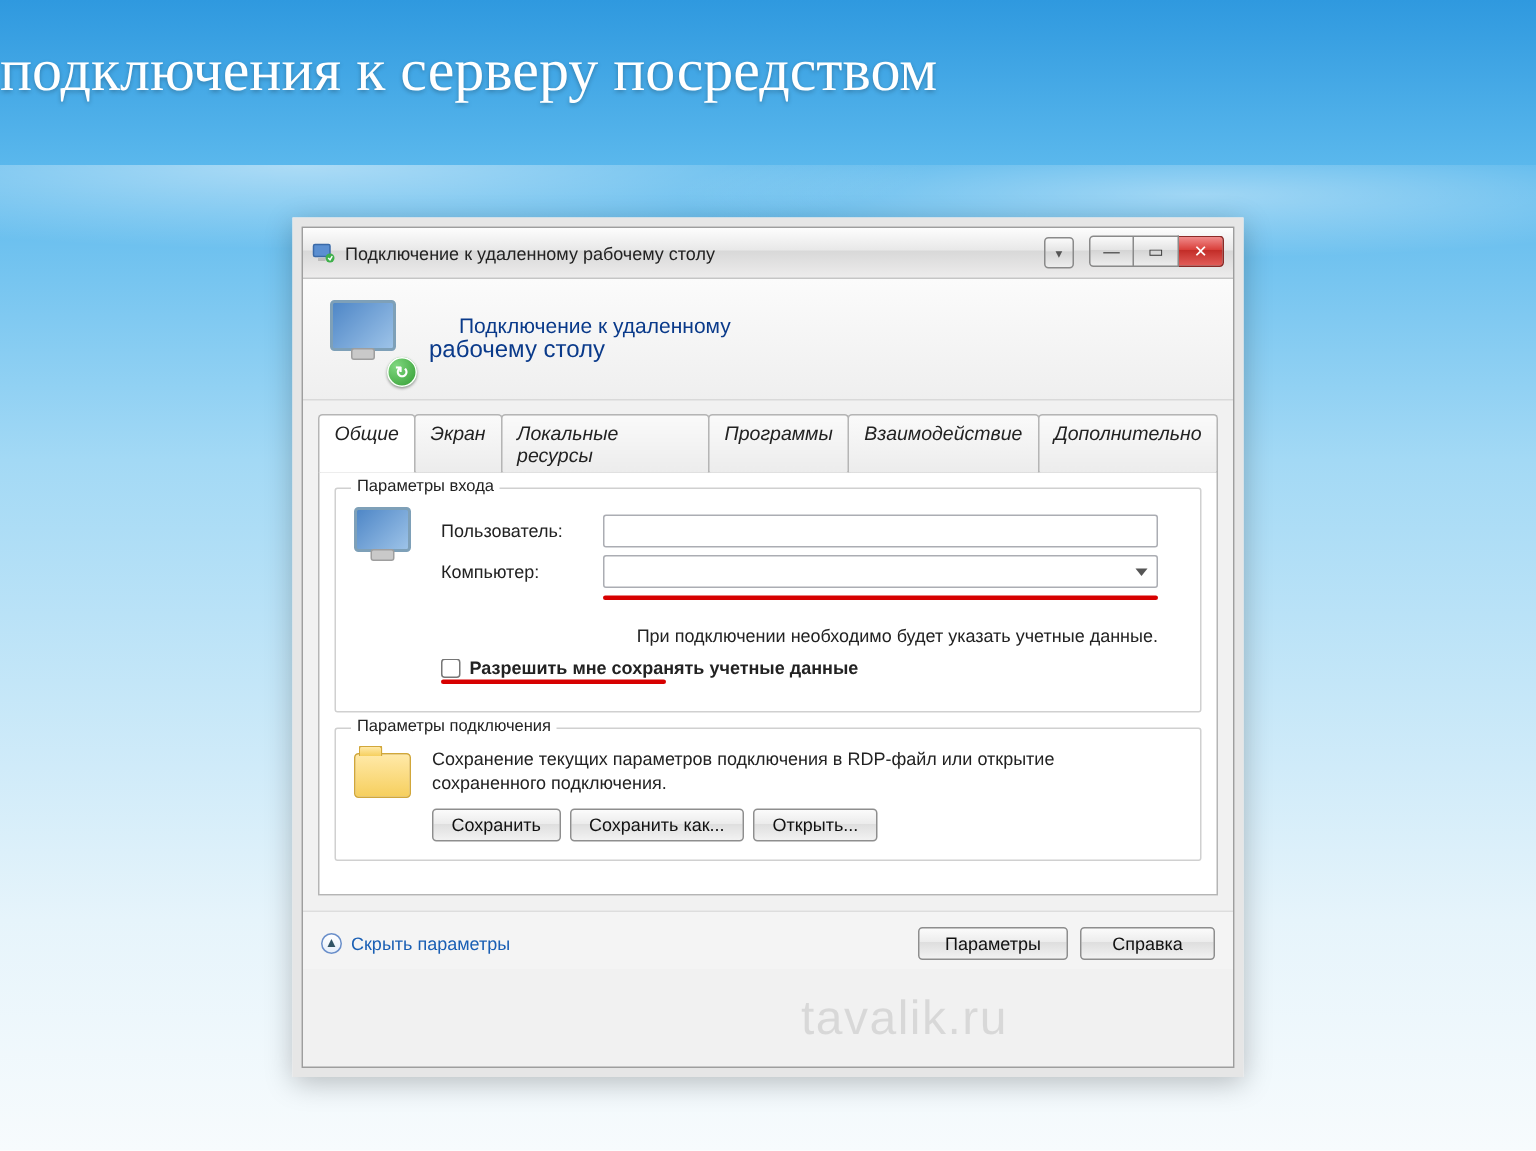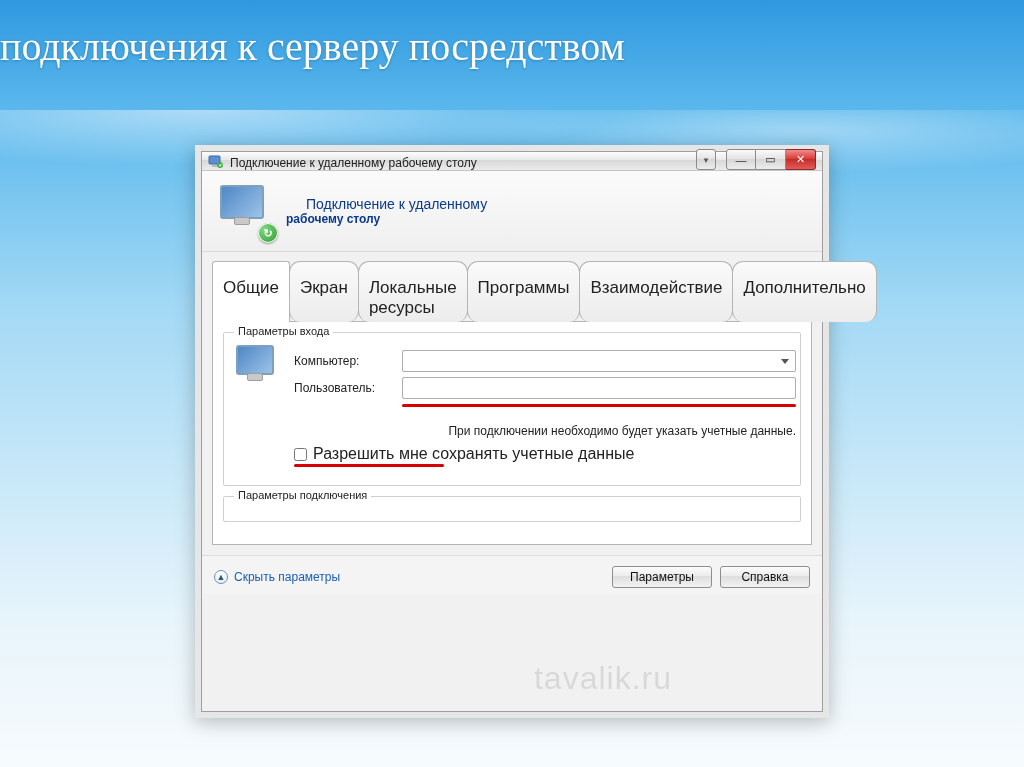--- a/index.html
+++ b/index.html
@@ -30,21 +30,21 @@
     border: 6px solid #e6e6e6;
     background: #fdfdfd;
     box-shadow: 0 4px 18px rgba(0,0,0,.25);
   }
   .win {
     position: absolute; inset: 0;
     background: #f1f1f1;
     border: 1px solid #9e9e9e;
   }
   .titlebar {
-    height: 19px; display: flex; align-items: flex-end;
+    height: 34px; display: flex; align-items: center;
     background: linear-gradient(180deg, #fdfdfd, #e8e8e8 45%, #d8d8d8 46%, #edecec);
     border-bottom: 1px solid #c5c5c5;
     padding: 0 6px; gap: 6px;
   }
   .tb-icon svg { width: 16px; height: 16px; display:block; }
   .tb-title { font-size: 12px; color: #222; flex: 0 0 auto; }
   .tb-spacer { flex: 1 1 auto; }
   .winbtns { display: flex; align-items: stretch; height: 21px; margin-top:-2px;}
   .winbtn {
     width: 30px; border: 1px solid #8a8a8a; border-left-width: 0;
@@ -81,41 +81,41 @@
     content:""; position:absolute; bottom:-8px; left:50%; transform:translateX(-50%);
     width:14px;height:6px;background:#c9c9c9;border:1px solid #9e9e9e;border-radius:2px;
   }
   .arrow-badge{
     position:absolute; right:-6px; bottom:-6px; width:20px;height:20px;border-radius:50%;
     background:radial-gradient(circle at 30% 30%, #7fd77f,#2e9a2e);
     box-shadow:0 0 0 1px #fff inset, 0 1px 2px rgba(0,0,0,.4);
     display:flex;align-items:center;justify-content:center;color:#fff;font-size:11px;font-weight:bold;
   }
   .header-text .l1{ font-size:14px; color:#0a3a8a;margin-left:20px; }
-  .header-text .l2{ font-size:12px; color:#0a3a8a; font-weight:bold; }
+  .header-text .l2{ font-size:16px; color:#0a3a8a; font-weight:normal; }
 
   .body { padding: 0 10px 10px 10px; }
   .tabs { display:flex; gap:0; margin-top:8px; }
   .tab {
-    font-size:17px; color:#222; padding:16px 10px 4px 10px;
+    font-size:13px; color:#222; padding:4px 10px 4px 10px;
     border:1px solid #b5b5b5; border-bottom:none;
     background:linear-gradient(180deg,#fafafa,#ececec);
     border-top-left-radius:3px;border-top-right-radius:3px;
-    position:relative; top:1px;
+    position:relative; top:1px;font-style:italic;
   }
   .tab.active{ background:#fff; padding-bottom:6px; z-index:2; }
-  .tab + .tab { margin-left:-1px;border-radius:11px; }
+  .tab + .tab { margin-left:-1px; }
   .tabpanel {
     border:1px solid #b5b5b5; background:#fff;
     padding:10px 10px 12px 10px;
   }
 
   .groupbox {
     border:1px solid #d0d0d0; border-radius:2px;
-    padding:12px 4px 12px 12px; position:relative; margin-bottom:10px;
+    padding:12px 28px 12px 12px; position:relative; margin-bottom:10px;
   }
   .groupbox > .legend {
     position:absolute; top:-8px; left:10px; background:#fff; padding:0 4px;
     font-size:11px; color:#222;
   }
   .login-row{ display:flex; gap:14px; }
   .fields { flex:1; font-size:12px; color:#222; }
   .fields .hint{ margin: 2px 0 8px 0; }
   .fields .note{ margin: 16px 0 6px 0; line-height:1.35;text-align:right; }
   .formrow { display:flex; align-items:center; gap:8px; margin:5px 0; }
@@ -128,21 +128,21 @@
     content:""; position:absolute; right:6px; top:8px;
     border-left:4px solid transparent;border-right:4px solid transparent;border-top:5px solid #555;
   }
   .txt {
     flex:1; height:22px; border:1px solid #abadb3; background:#fff; border-radius:2px;
   }
   .redline{ height:3px; background:#d70000; border-radius:2px; margin:1px 0 6px 0; }
   .redline.short{ width:150px; }
   .cbrow{ display:flex; align-items:center; gap:6px; margin-top:4px;}
   .cbrow input{ width:13px;height:13px; }
-  .cbrow span{ font-size:16px;}
+  .cbrow span{ font-size:12px;font-weight:bold;}
   .folder-icon{
     width:38px;height:30px; position:relative; margin-top:4px;
     background:linear-gradient(180deg,#ffe9a8,#f6cf5e);
     border:1px solid #d1a73a; border-radius:3px;
   }
   .folder-icon::before{
     content:"";position:absolute;top:-6px;left:2px;width:14px;height:6px;
     background:linear-gradient(180deg,#ffe9a8,#f6cf5e);border:1px solid #d1a73a;border-bottom:none;border-radius:2px 2px 0 0;
   }
   .conn-text{ font-size:12px;color:#222;line-height:1.35; margin-bottom:8px; }
@@ -225,40 +225,51 @@
       <div class="tabpanel">
 
         <div class="groupbox">
           <span class="legend">Параметры входа</span>
           <div class="login-row">
             <div class="header-icon" style="width:44px">
               <div class="monitor2" style="width:38px;height:30px"></div>
             </div>
             <div class="fields">
               <div class="formrow">
+                <label>Пользователь:</label>
+                <div class="txt" title=""></div>
+              </div>
+              <div class="formrow">
                 <label>Компьютер:</label>
                 <div class="dd" title=""></div>
-              </div>
-              <div class="formrow">
-                <label>Пользователь:</label>
-                <div class="txt" title=""></div>
               </div>
               <div class="redline" style="margin-left:108px;"></div>
               <div class="note">При подключении необходимо будет указать учетные данные.</div>
               <div class="cbrow">
                 <input type="checkbox" style="">
                 <span>Разрешить мне сохранять учетные данные</span>
               </div>
               <div class="redline short"></div>
             </div>
           </div>
         </div>
 
         <div class="groupbox">
           <span class="legend">Параметры подключения</span>
+          <div class="login-row">
+            <div class="folder-icon"></div>
+            <div class="fields">
+              <div class="conn-text">Сохранение текущих параметров подключения в RDP-файл или открытие сохраненного подключения.</div>
+              <div class="btnrow">
+                <button class="btn">Сохранить</button>
+                <button class="btn">Сохранить как...</button>
+                <button class="btn">Открыть...</button>
+              </div>
+            </div>
+          </div>
         </div>
 
       </div>
     </div>
 
     <div class="bottombar">
       <span class="linklike">
         <span class="chev">▲</span>
         <span>Скрыть параметры</span>
       </span>

